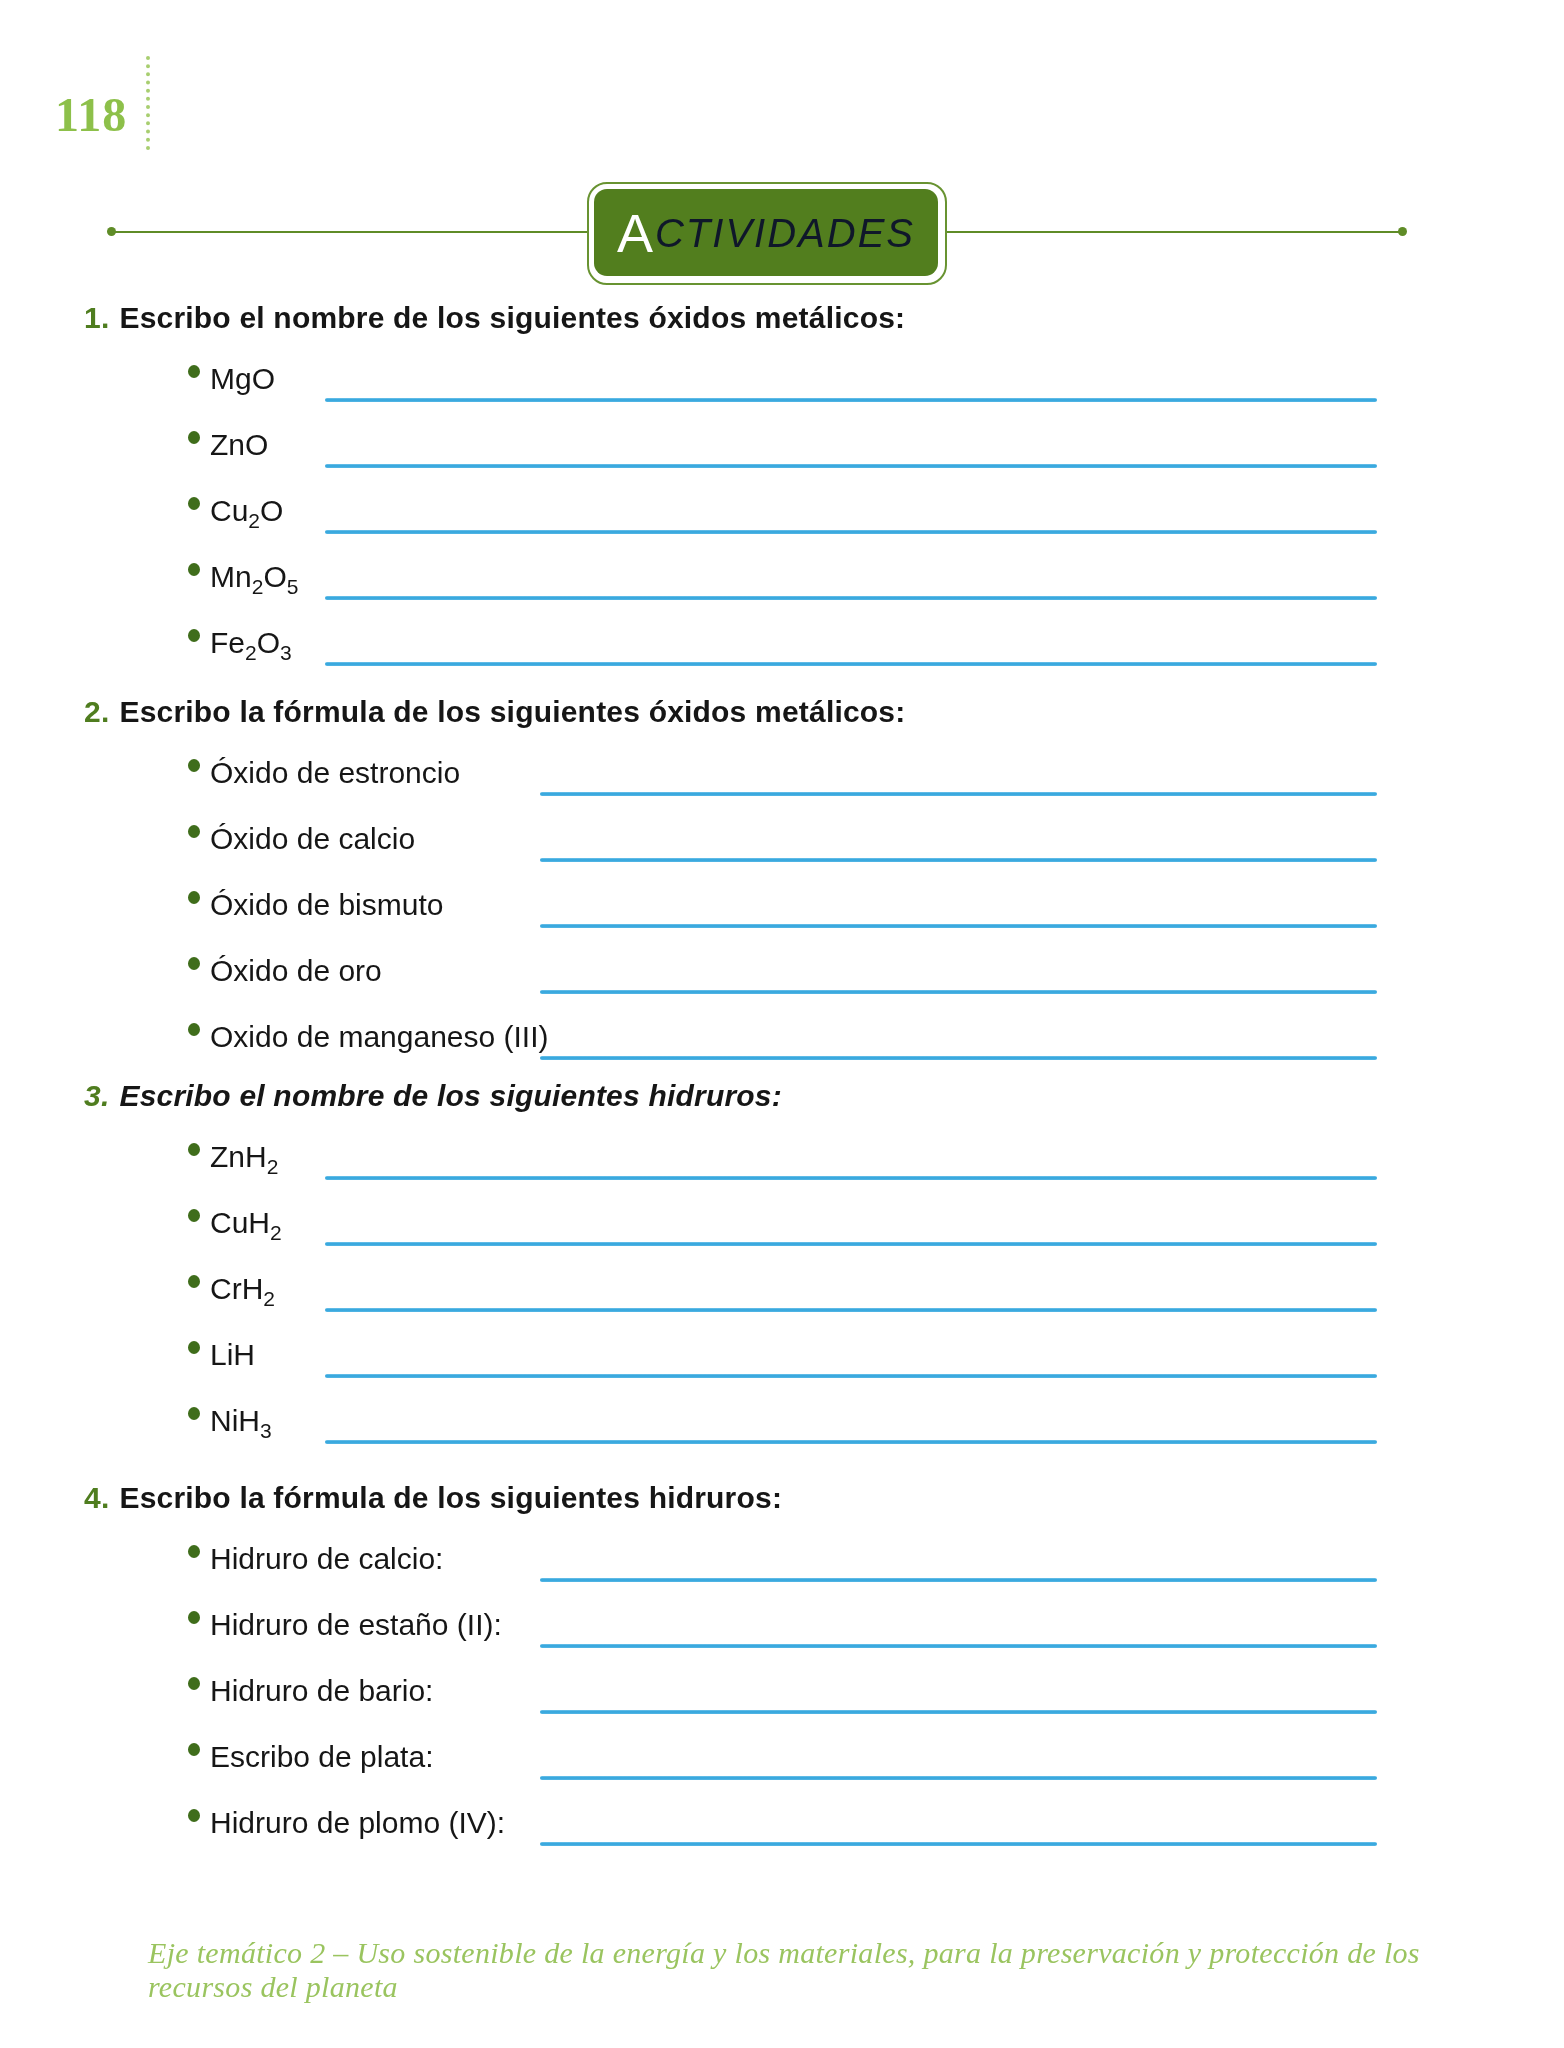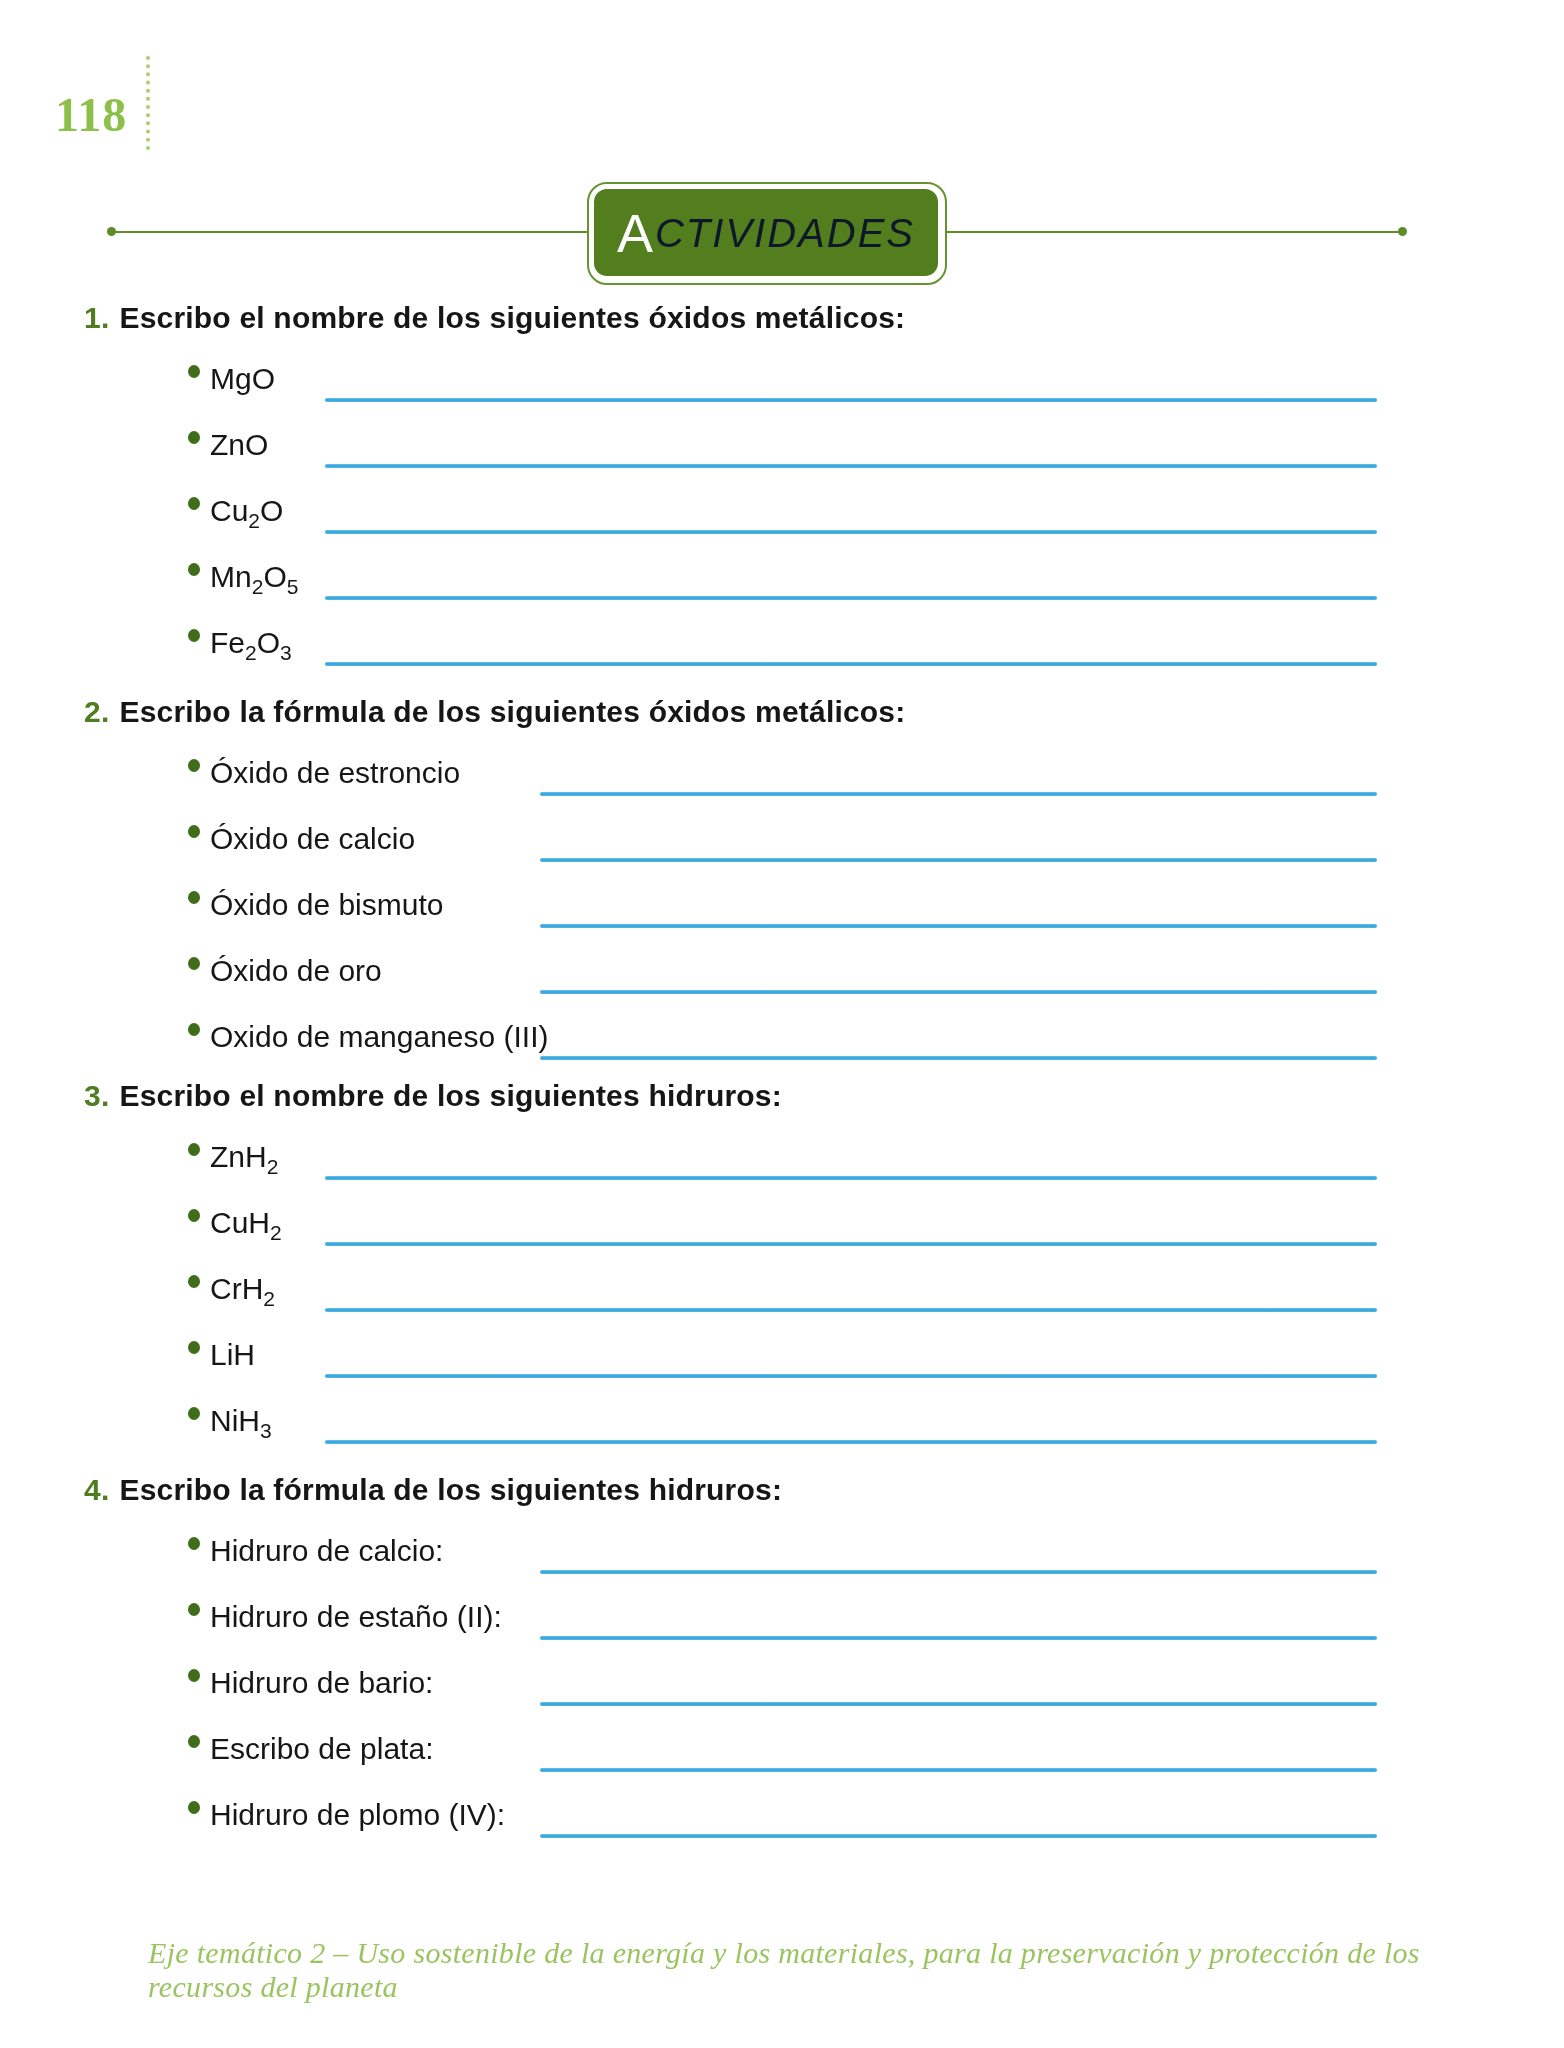--- a/index.html
+++ b/index.html
@@ -45,22 +45,22 @@
   .badge-rest{
     color:#0f172a;font-size:40px;line-height:1;letter-spacing:2px;font-style:italic;
   }
   
   .content{position:absolute;top:300px;left:0;right:0;}
   .act-header{
     height:36px;line-height:36px;padding-left:84px;
     font-size:30px;font-weight:bold;letter-spacing:0.2px;
   }
   .activity:nth-child(2) .act-header{margin-top:28px;}
-  .activity:nth-child(3) .act-header{margin-top:18px;}
-  .activity:nth-child(4) .act-header{margin-top:28px;}
+  .activity:nth-child(3) .act-header{margin-top:18px;font-style:italic;}
+  .activity:nth-child(4) .act-header{margin-top:36px;}
   .activity-number{color:var(--number-green);margin-right:10px;}
   .item{position:relative;height:66px;}
   .bullet-icon{
     position:absolute;left:188px;bottom:24px;width:12px;height:13px;
     border-radius:50%;background:var(--bullet-green);
   }
   .item-label{
     position:absolute;left:210px;bottom:6px;
     font-size:30px;white-space:nowrap;
   }

